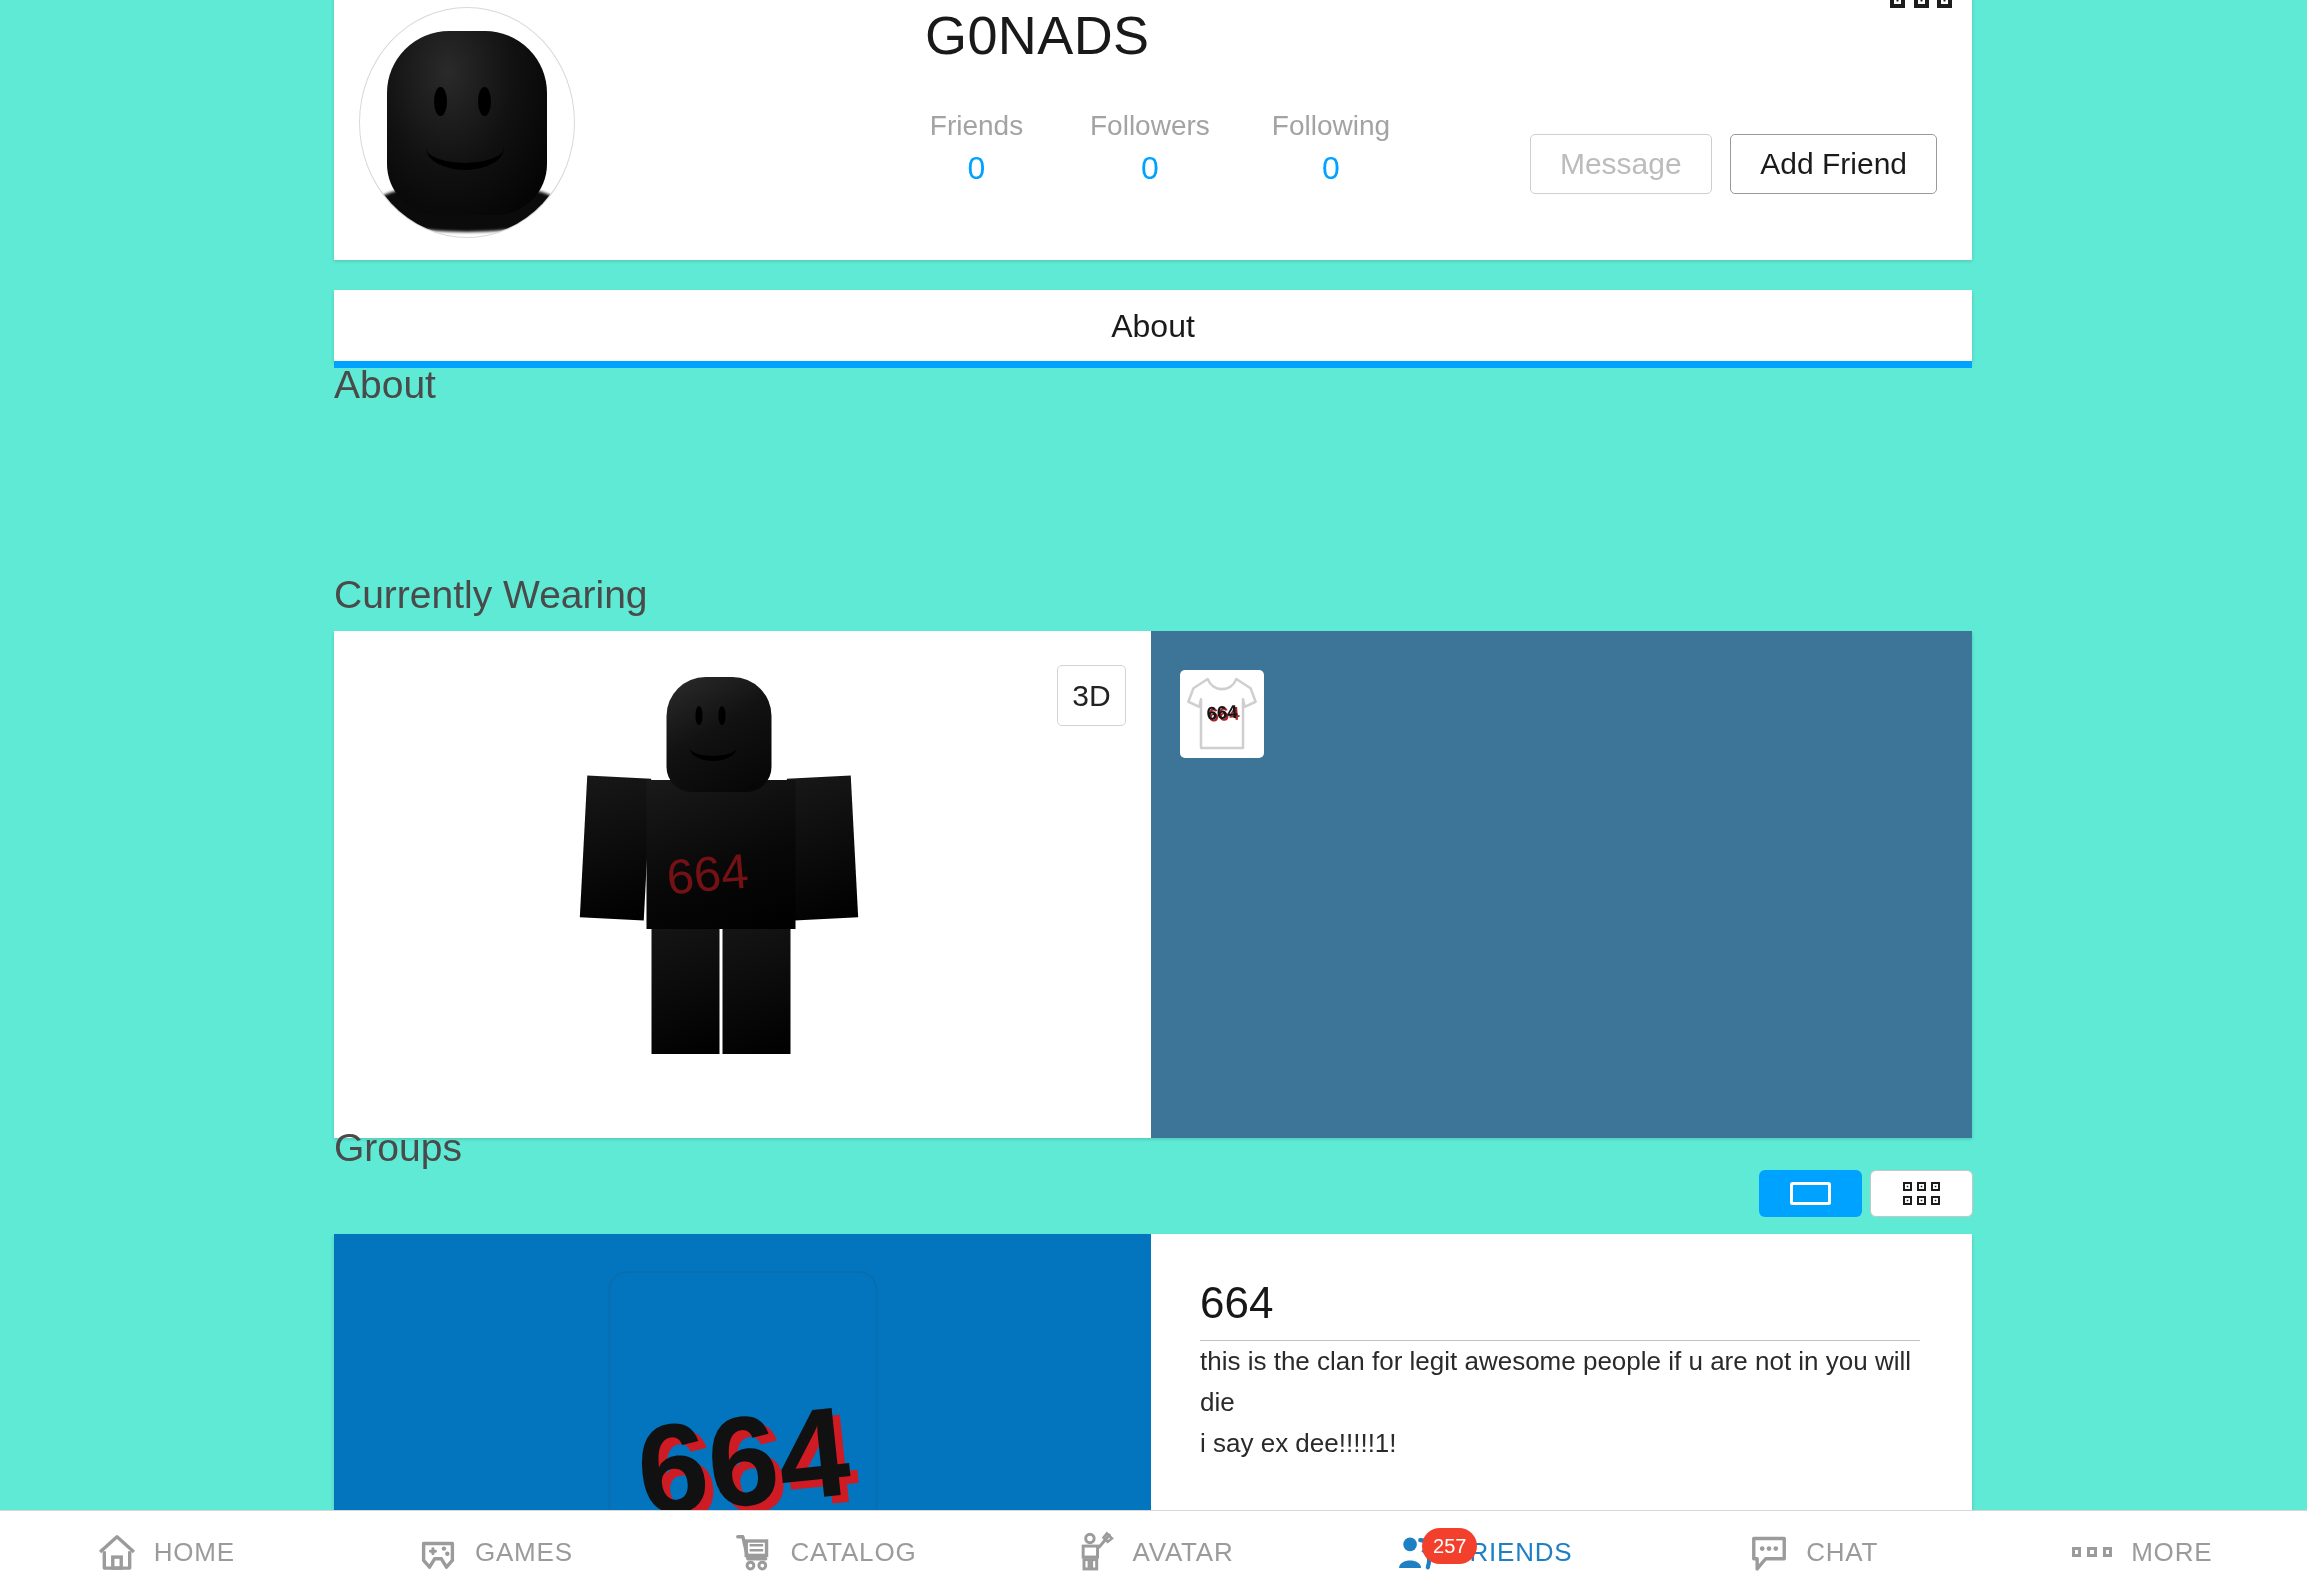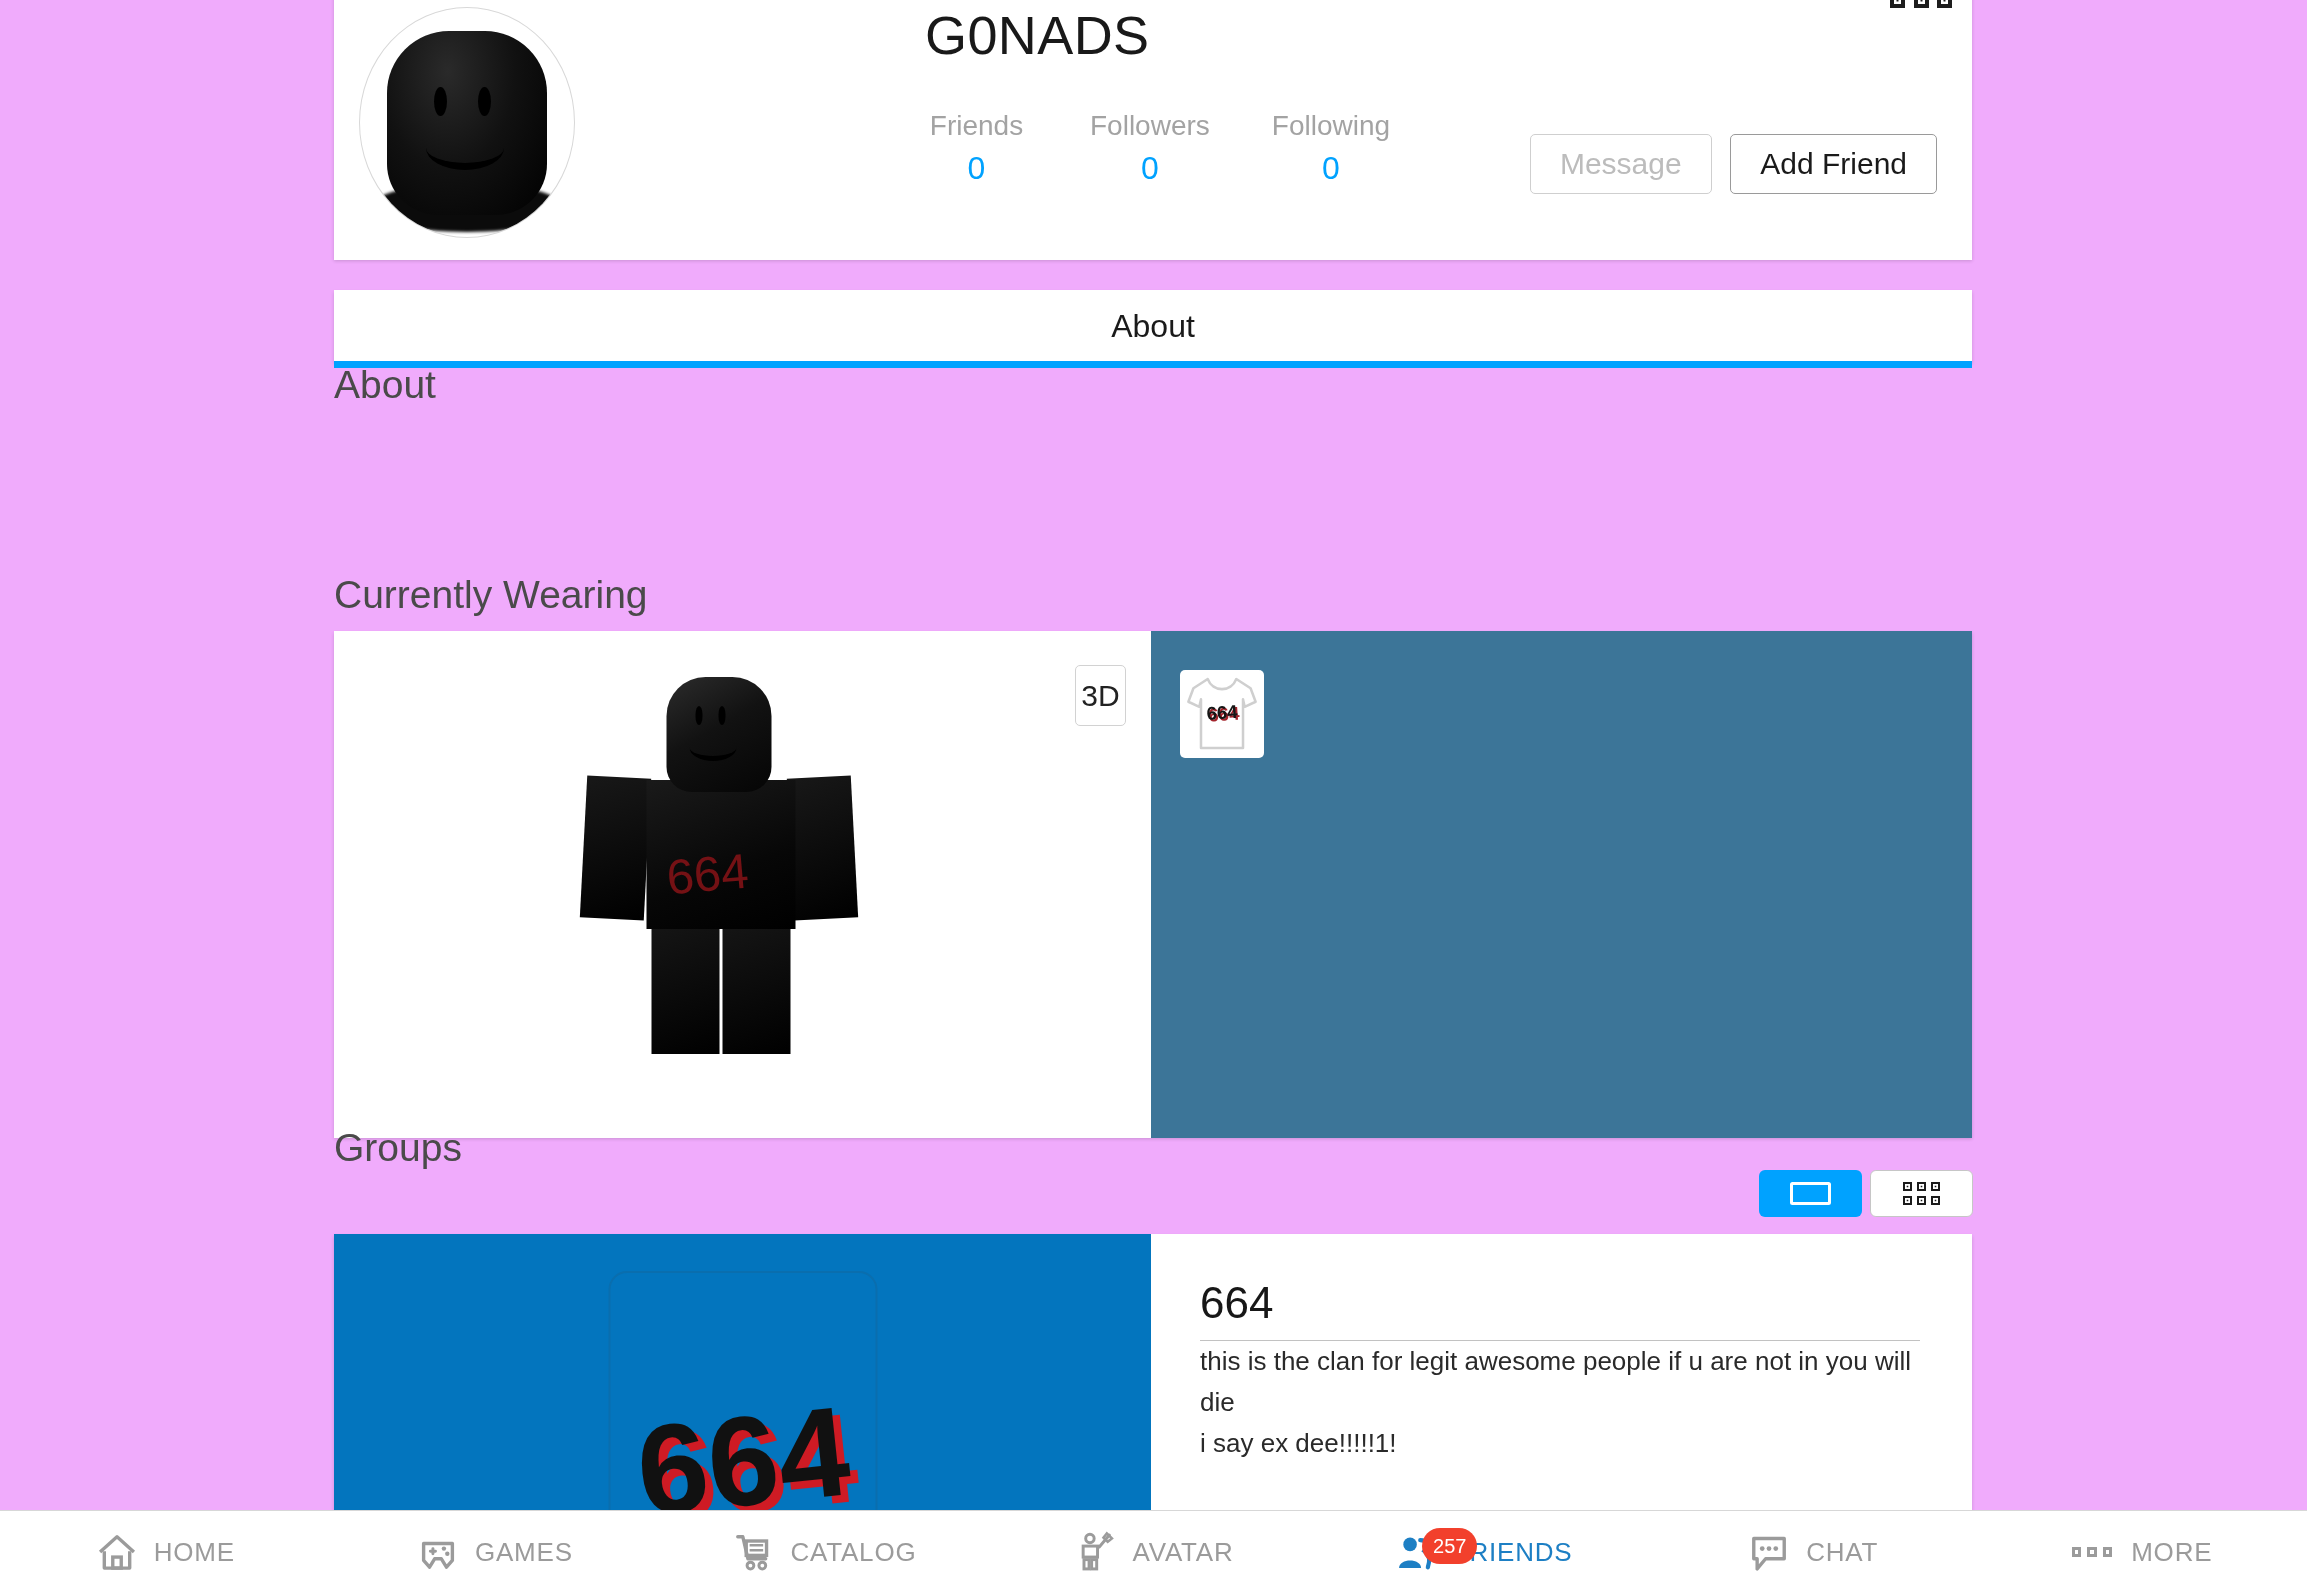--- a/index.html
+++ b/index.html
@@ -9,21 +9,21 @@
     height: 1593px;
     background: #e3e3e3;
     font-family: "Liberation Sans", sans-serif;
     overflow: hidden;
   }
 
   #app {
     position: relative;
     width: 2307px;
     height: 1593px;
-    background: #f0abfc;
+    background: #5eead4;
     padding-left: 24px;
   }
 
   
   .card {
     background: #ffffff;
     box-shadow: 0 1.7px 3.4px rgba(0,0,0,0.16);
   }
 
   
@@ -225,21 +225,21 @@
   #wearing-right {
     flex: 1;
     background: #3c7598;
     position: relative;
   }
 
   #btn-3d {
     position: absolute;
     right: 25px;
     top: 34px;
-    width: 51px;
+    width: 69px;
     height: 61px;
     border: 1.7px solid #d2d2d2;
     border-radius: 5px;
     background: #fff;
     display: flex;
     align-items: center;
     justify-content: center;
     font-size: 30px;
     color: #222;
     cursor: pointer;

